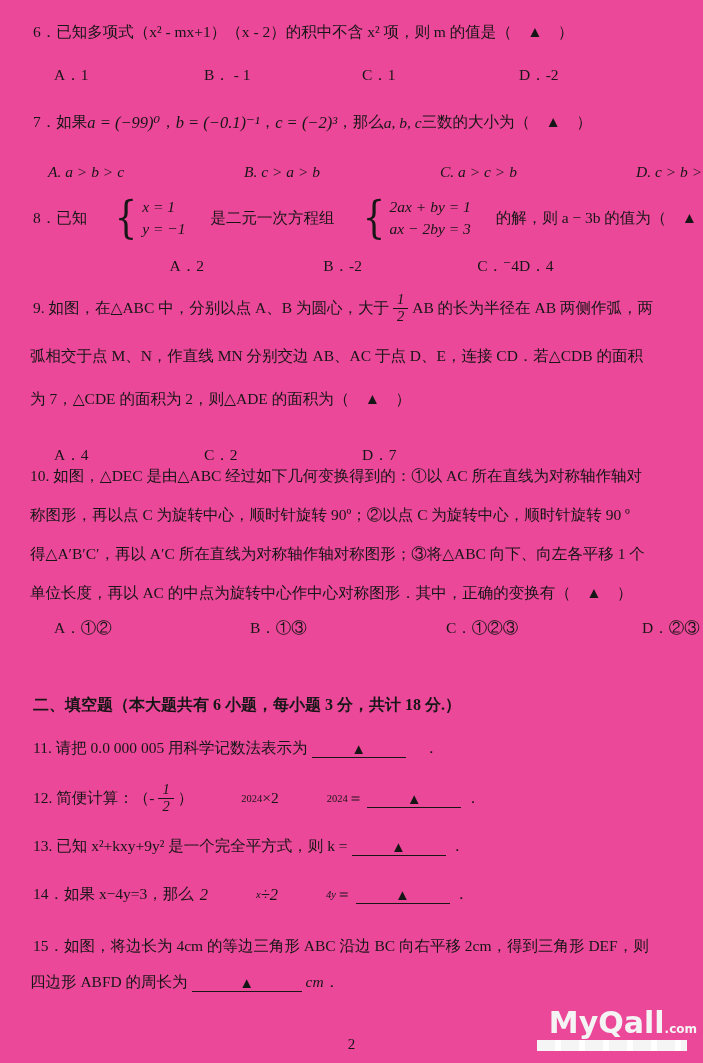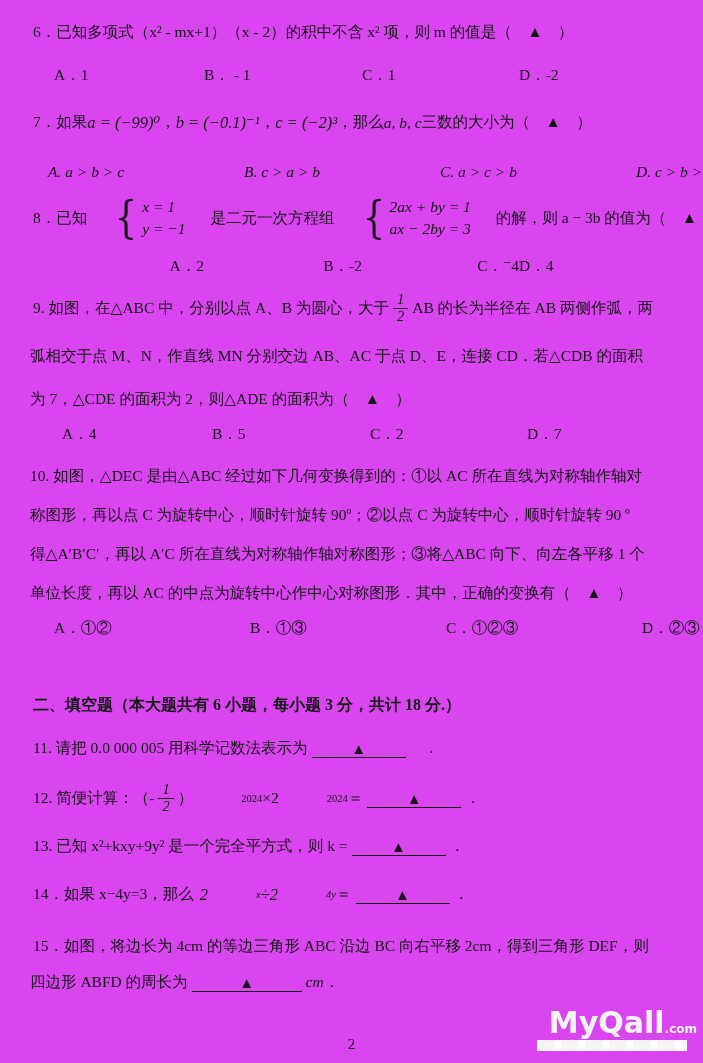--- a/index.html
+++ b/index.html
@@ -1,19 +1,19 @@
 <!DOCTYPE html>
 <html><head>
 <meta charset="utf-8">
 <style>
   html,body{margin:0;padding:0;background:#ffffff;}
   .page{
     position:relative;
     width:703px;height:1063px;
-    background:#d946ef;
+    background:#ec4899;
     overflow:hidden;
     font-family:"Liberation Serif","DejaVu Serif",serif;
     color:#161616;
     font-size:15.5px;
   }
   .abs{position:absolute;}
   .line{white-space:nowrap;}
   .stem{white-space:nowrap;}
   .opts{
     display:grid;
@@ -128,23 +128,22 @@
   <div class="abs flexline" style="left:33px;top:292px;">
     <span>9. 如图，在△ABC 中，分别以点 A、B 为圆心，大于</span>
     <span class="frac">
       <span class="num">1</span>
       <span class="den">2</span>
     </span>
     <span>AB 的长为半径在 AB 两侧作弧，两</span>
   </div>
   <div class="abs line" style="left:30px;top:346px;">弧相交于点 M、N，作直线 MN 分别交边 AB、AC 于点 D、E，连接 CD．若△CDB 的面积</div>
   <div class="abs line" style="left:30px;top:389px;">为 7，△CDE 的面积为 2，则△ADE 的面积为（　▲　）</div>
-  <div class="abs opts" style="left:54px;top:424px;margin-left:8px;">
+  <div class="abs opts" style="left:54px;top:445px;">
     <span>A．4</span>
-    <span>B．5</span>
     <span>C．2</span>
     <span>D．7</span>
   </div>
 
   <div class="abs line" style="left:30px;top:466px;">10. 如图，△DEC 是由△ABC 经过如下几何变换得到的：①以 AC 所在直线为对称轴作轴对</div>
   <div class="abs line" style="left:30px;top:505px;">称图形，再以点 C 为旋转中心，顺时针旋转 90º；②以点 C 为旋转中心，顺时针旋转 90 º</div>
   <div class="abs line" style="left:30px;top:544px;">得△A′B′C′，再以 A′C 所在直线为对称轴作轴对称图形；③将△ABC 向下、向左各平移 1 个</div>
   <div class="abs line" style="left:30px;top:583px;">单位长度，再以 AC 的中点为旋转中心作中心对称图形．其中，正确的变换有（　▲　）</div>
   <div class="abs opts wide" style="left:54px;top:618px;">
     <span>A．①②</span>

